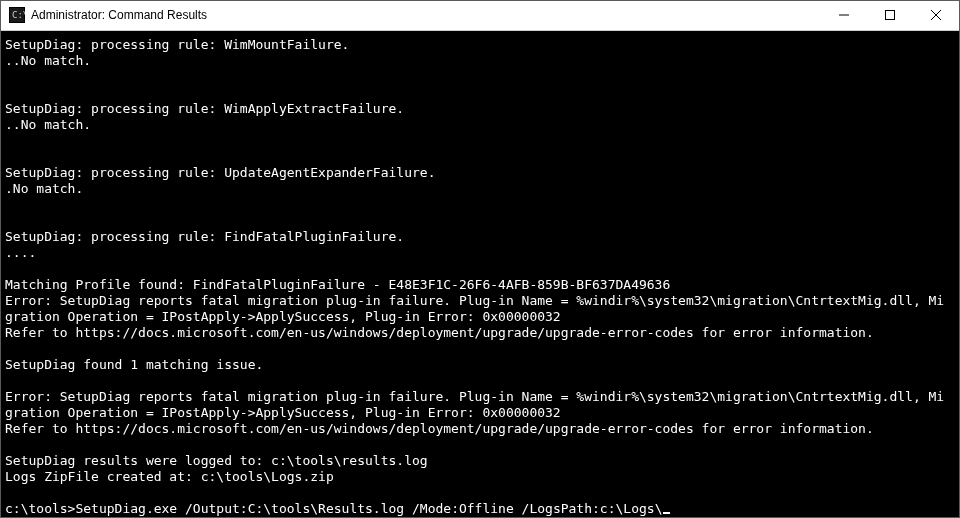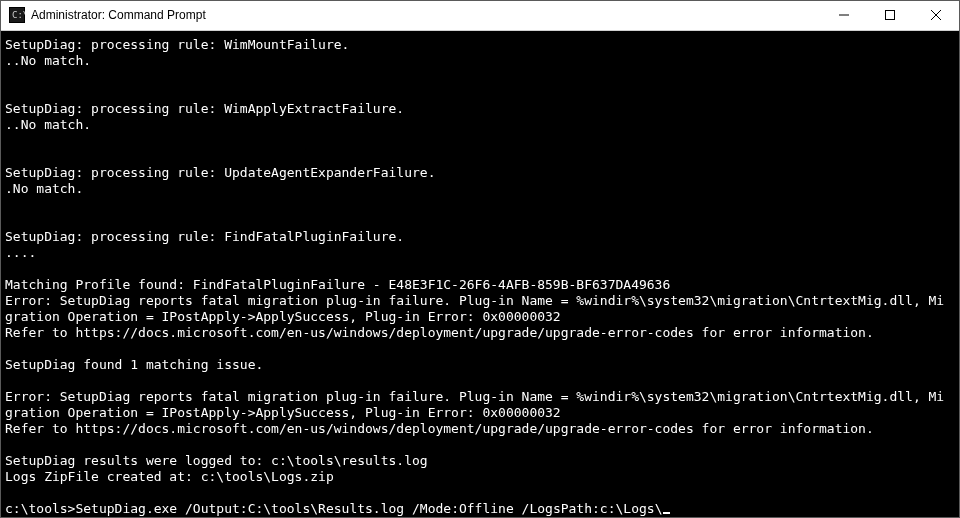--- a/index.html
+++ b/index.html
@@ -39,21 +39,21 @@
 <div class="window">
 
   <div class="titlebar">
     <span class="app-icon">
       <svg width="16" height="16" viewBox="0 0 16 16">
         <rect x="0" y="0" width="16" height="16" fill="#000"></rect>
         <rect x="1" y="1" width="14" height="14" fill="#1a1a1a"></rect>
         <text x="3" y="11" font-family="Consolas,monospace" font-size="9" fill="#ccc">C:\</text>
       </svg>
     </span>
-    <span class="title">Administrator: Command Prompt</span>
+    <span class="title">Administrator: Command Results</span>
     <span class="spacer"></span>
     <div class="win-controls">
       <div class="win-btn" title="Minimize">
         <svg width="10" height="10" viewBox="0 0 10 10">
             <line x1="0" y1="5" x2="10" y2="5" stroke="#000" stroke-width="1"></line>
           </svg>
       </div>
       <div class="win-btn" title="Maximize">
         <svg width="10" height="10" viewBox="0 0 10 10">
             <rect x="0.5" y="0.5" width="9" height="9" fill="none" stroke="#000" stroke-width="1"></rect>

